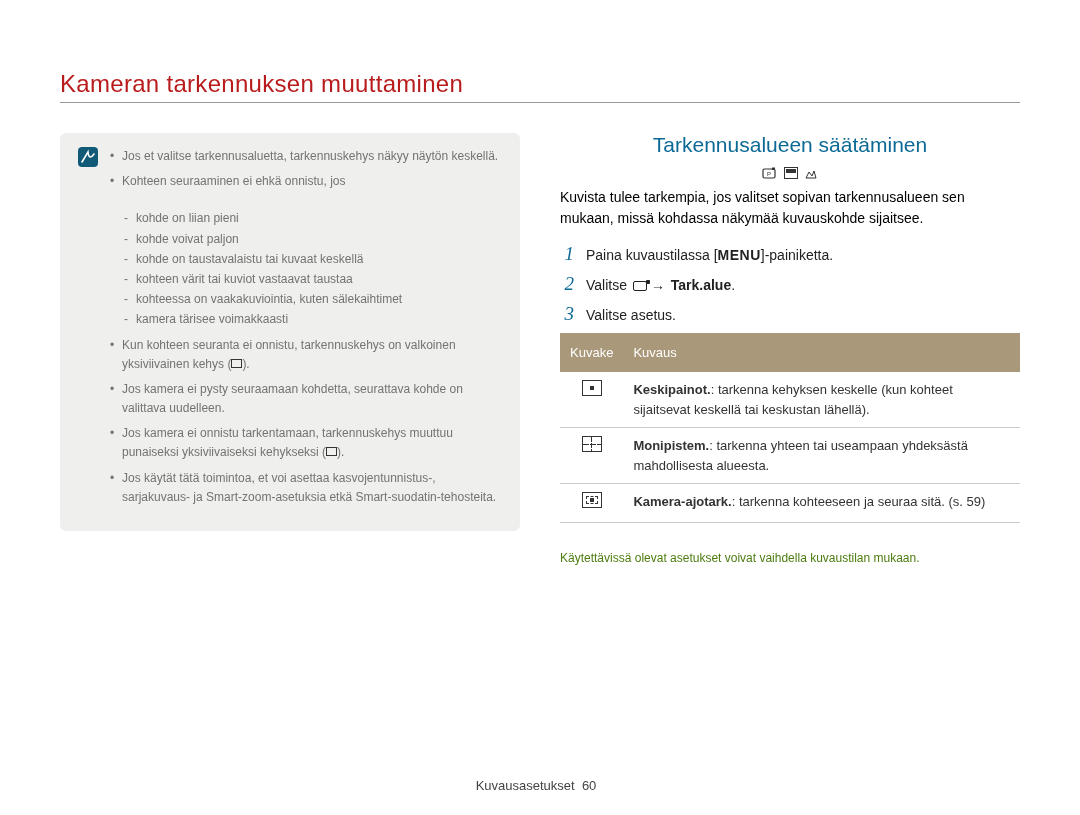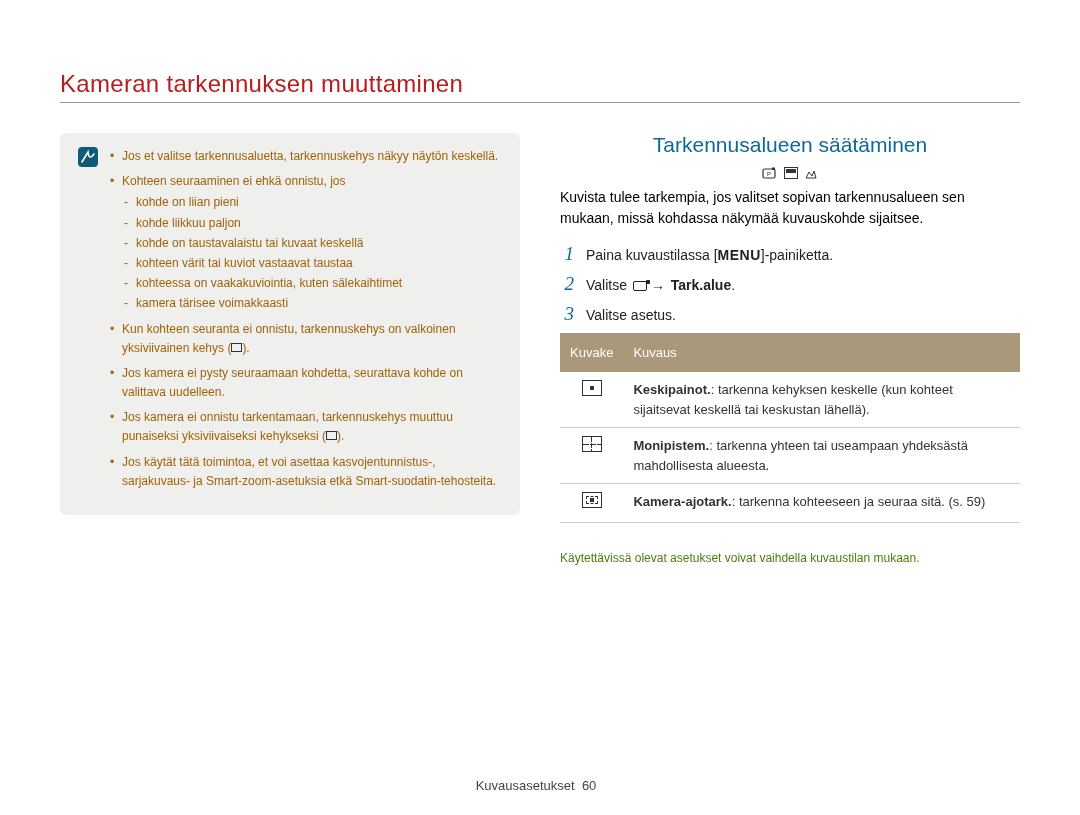--- a/index.html
+++ b/index.html
@@ -48,26 +48,26 @@
     border-radius: 4px;
     background: #105a78;
     color: #fff;
     text-align: center;
     line-height: 20px;
     font-size: 14px;
   }
   .note-body {
     font-size: 12px;
     line-height: 1.6;
-    color: #a16207;
+    color: #737373;
   }
   .note-body ul { list-style: none; }
   .note-body > ul > li { position: relative; padding-left: 12px; margin-bottom: 6px; }
   .note-body > ul > li::before { content: "•"; position: absolute; left: 0; top: 0; }
-  .note-body ul ul { margin-top: 2px; }
+  .note-body ul ul { margin-top: 18px; }
   .note-body ul ul li { position: relative; padding-left: 14px; margin-bottom: 1px; }
   .note-body ul ul li::before { content: "-"; position: absolute; left: 2px; top: 0; }
   .inline-frame-icon {
     display: inline-block;
     width: 11px; height: 9px;
     border: 1px solid #333;
     vertical-align: 0px;
   }
   .section-heading {
     font-size: 21px;
@@ -199,21 +199,21 @@
             </svg>
         </span>
       </div>
       <div class="note-body">
         <ul>
           <li>Jos et valitse tarkennusaluetta, tarkennuskehys näkyy näytön keskellä.</li>
           <li>
             <span>Kohteen seuraaminen ei ehkä onnistu, jos</span>
             <ul>
               <li>kohde on liian pieni</li>
-              <li>kohde liikkuu paljon</li>
+              <li>kohde voivat paljon</li>
               <li>kohde on taustavalaistu tai kuvaat keskellä</li>
               <li>kohteen värit tai kuviot vastaavat taustaa</li>
               <li>kohteessa on vaakakuviointia, kuten sälekaihtimet</li>
               <li>kamera tärisee voimakkaasti</li>
             </ul>
           </li>
           <li>
             <span>Kun kohteen seuranta ei onnistu, tarkennuskehys on valkoinen yksiviivainen kehys (</span><span class="inline-frame-icon"></span><span>).</span>
           </li>
           <li>Jos kamera ei pysty seuraamaan kohdetta, seurattava kohde on valittava uudelleen.</li>

